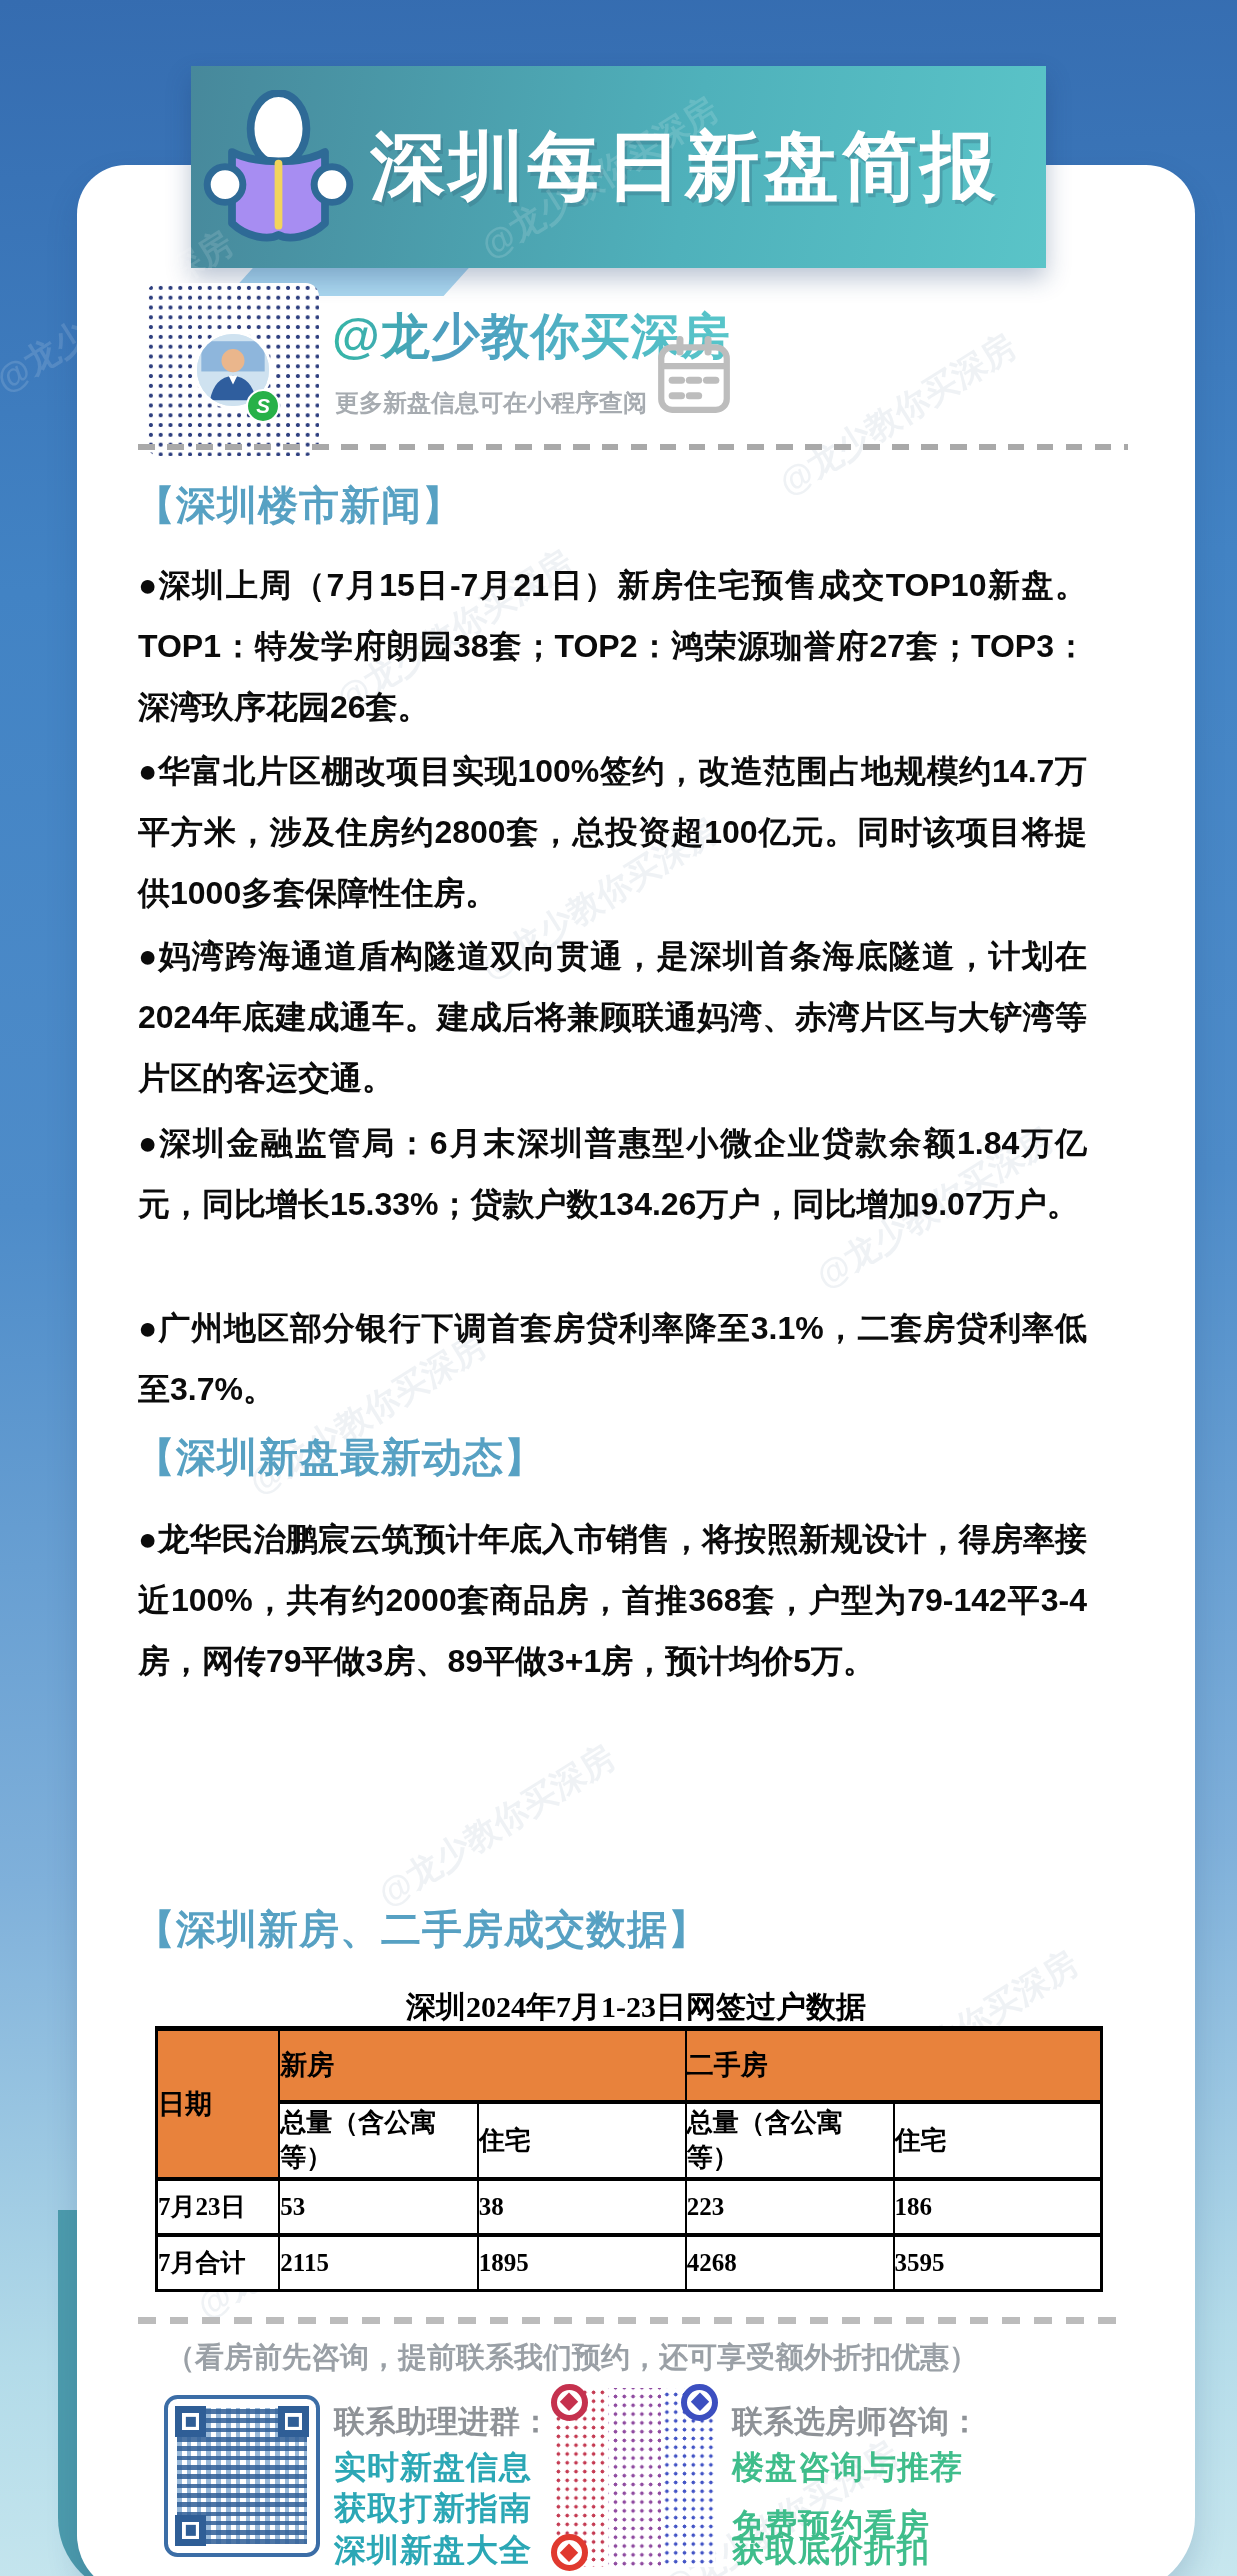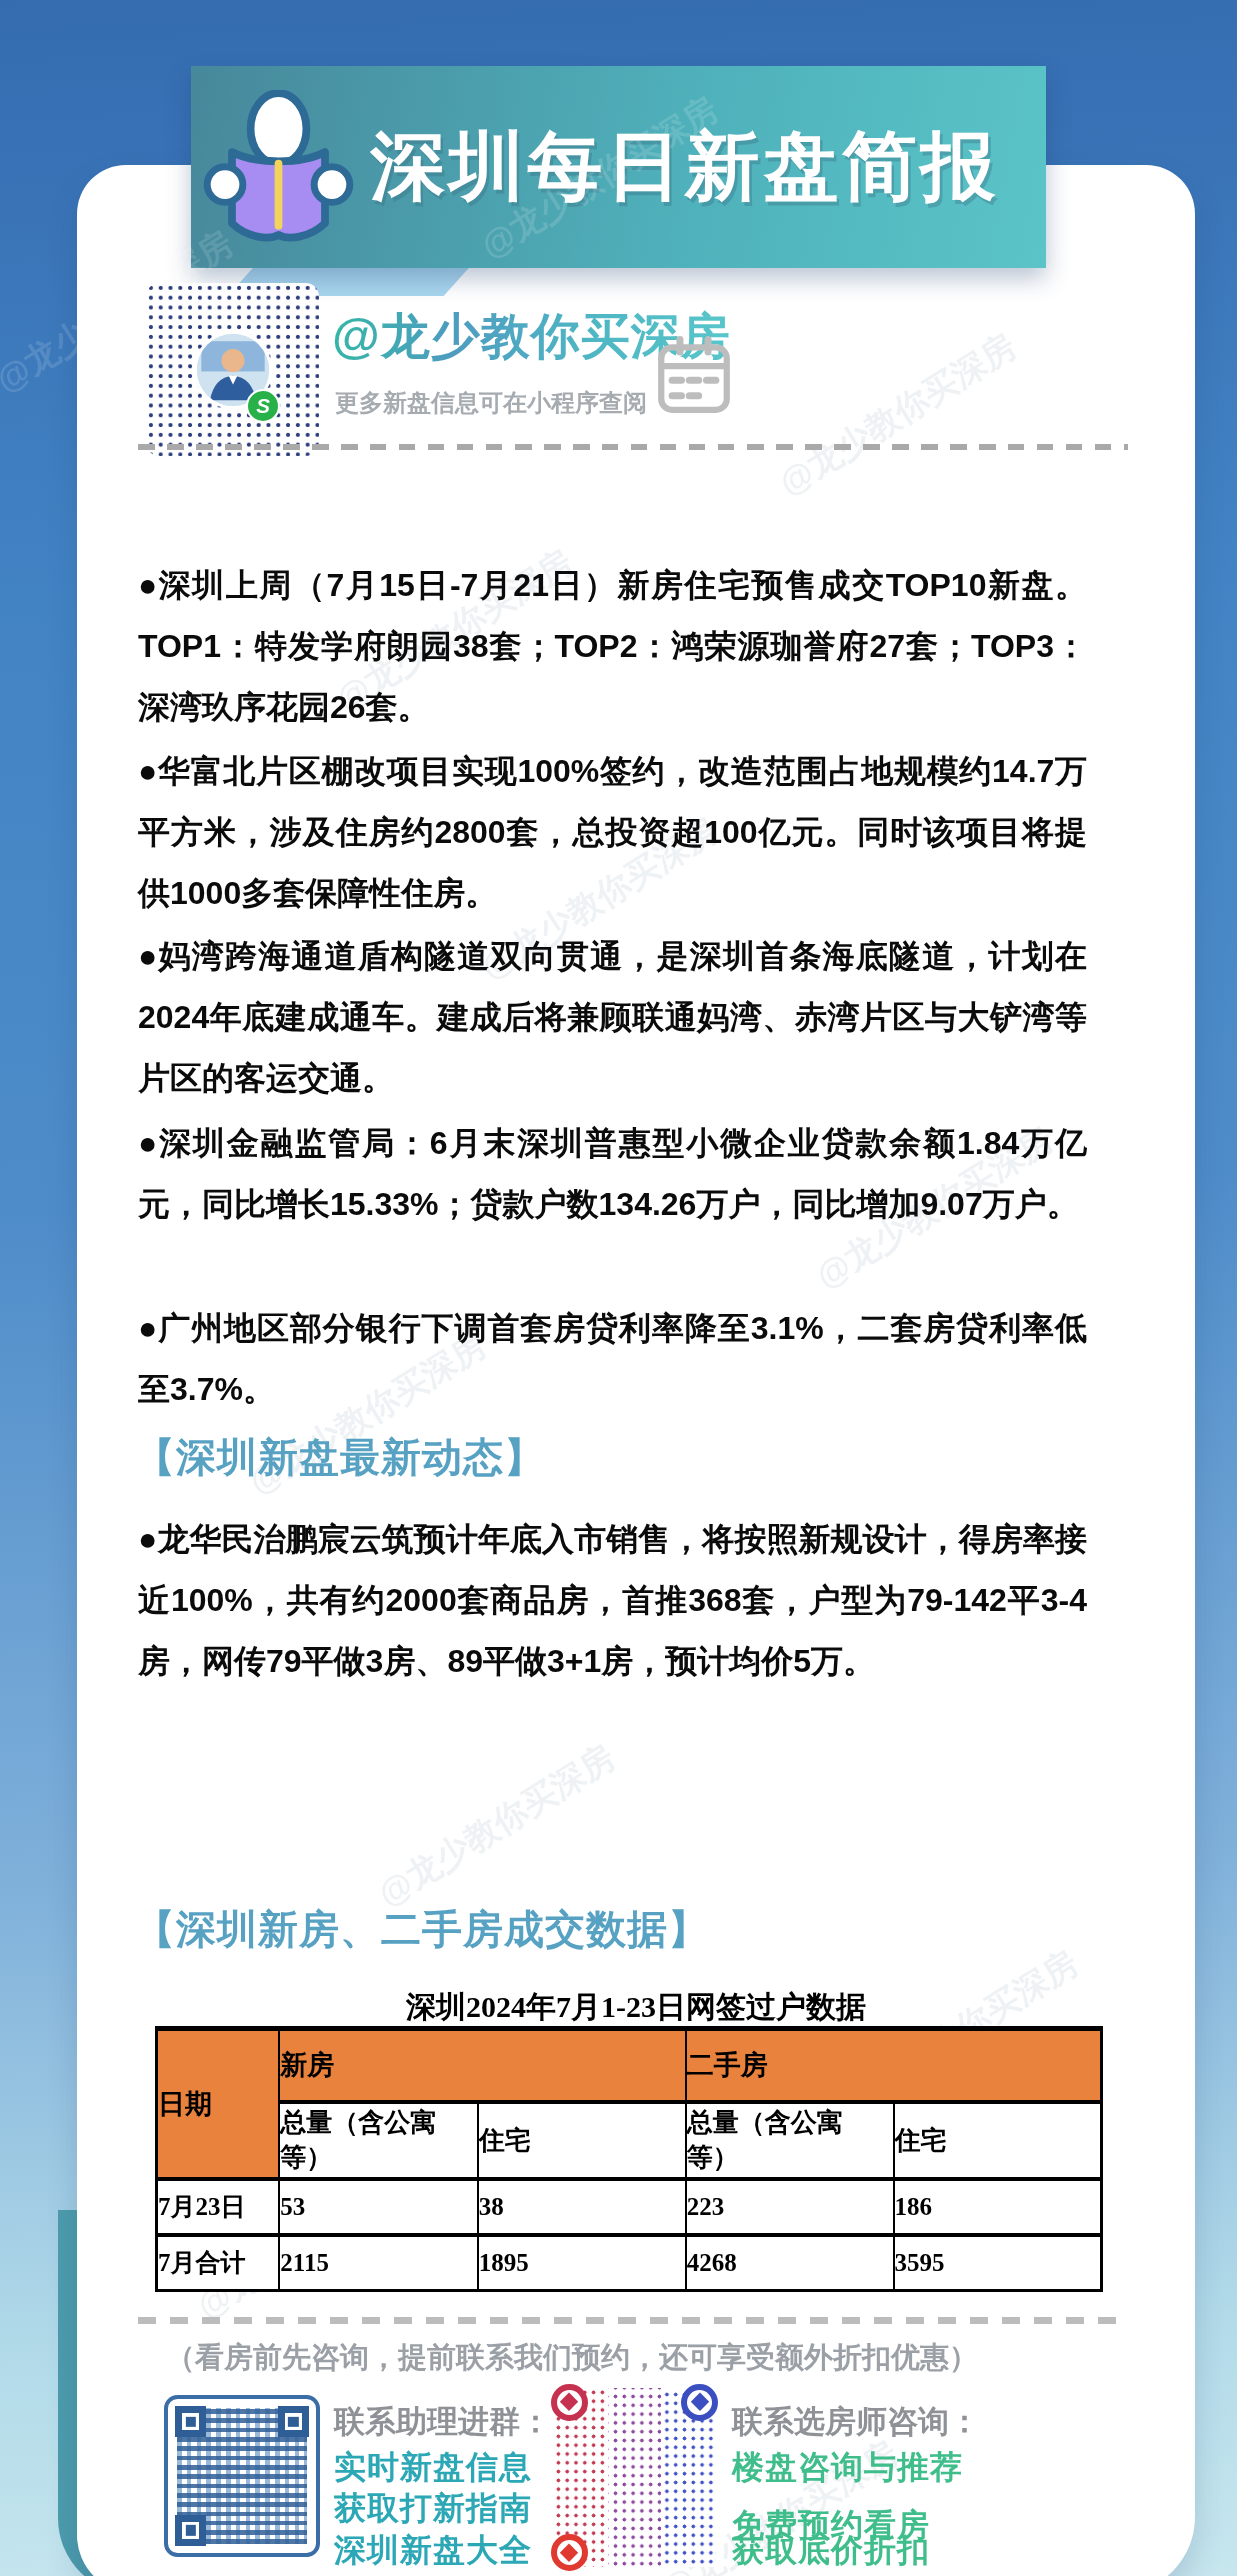--- a/index.html
+++ b/index.html
@@ -145,20 +145,21 @@
     <line x1="68" y1="6" x2="68" y2="22" stroke="#bdbdbd" stroke-width="9" stroke-linecap="round"></line>
     <line x1="22" y1="58" x2="34" y2="58" stroke="#bdbdbd" stroke-width="9" stroke-linecap="round"></line>
     <line x1="44" y1="58" x2="56" y2="58" stroke="#bdbdbd" stroke-width="9" stroke-linecap="round"></line>
     <line x1="66" y1="58" x2="78" y2="58" stroke="#bdbdbd" stroke-width="9" stroke-linecap="round"></line>
     <line x1="22" y1="78" x2="34" y2="78" stroke="#bdbdbd" stroke-width="9" stroke-linecap="round"></line>
     <line x1="44" y1="78" x2="56" y2="78" stroke="#bdbdbd" stroke-width="9" stroke-linecap="round"></line>
   </svg>
 
   <div class="dash" style="top:444px;"></div>
 
+  <div class="sec-title" style="top:478px;">【深圳楼市新闻】</div>
   <p class="bullet" style="top:555px;">●深圳上周（7月15日-7月21日）新房住宅预售成交TOP10新盘。TOP1：特发学府朗园38套；TOP2：鸿荣源珈誉府27套；TOP3：深湾玖序花园26套。</p>
   <p class="bullet" style="top:741px;">●华富北片区棚改项目实现100%签约，改造范围占地规模约14.7万平方米，涉及住房约2800套，总投资超100亿元。同时该项目将提供1000多套保障性住房。</p>
   <p class="bullet" style="top:926px;">●妈湾跨海通道盾构隧道双向贯通，是深圳首条海底隧道，计划在2024年底建成通车。建成后将兼顾联通妈湾、赤湾片区与大铲湾等片区的客运交通。</p>
   <p class="bullet" style="top:1113px;">●深圳金融监管局：6月末深圳普惠型小微企业贷款余额1.84万亿元，同比增长15.33%；贷款户数134.26万户，同比增加9.07万户。</p>
   <p class="bullet" style="top:1298px;">●广州地区部分银行下调首套房贷利率降至3.1%，二套房贷利率低至3.7%。</p>
 
   <div class="sec-title" style="top:1430px;">【深圳新盘最新动态】</div>
   <p class="bullet" style="top:1509px;">●龙华民治鹏宸云筑预计年底入市销售，将按照新规设计，得房率接近100%，共有约2000套商品房，首推368套，户型为79-142平3-4房，网传79平做3房、89平做3+1房，预计均价5万。</p>
 
   <div class="sec-title" style="top:1902px;">【深圳新房、二手房成交数据】</div>

